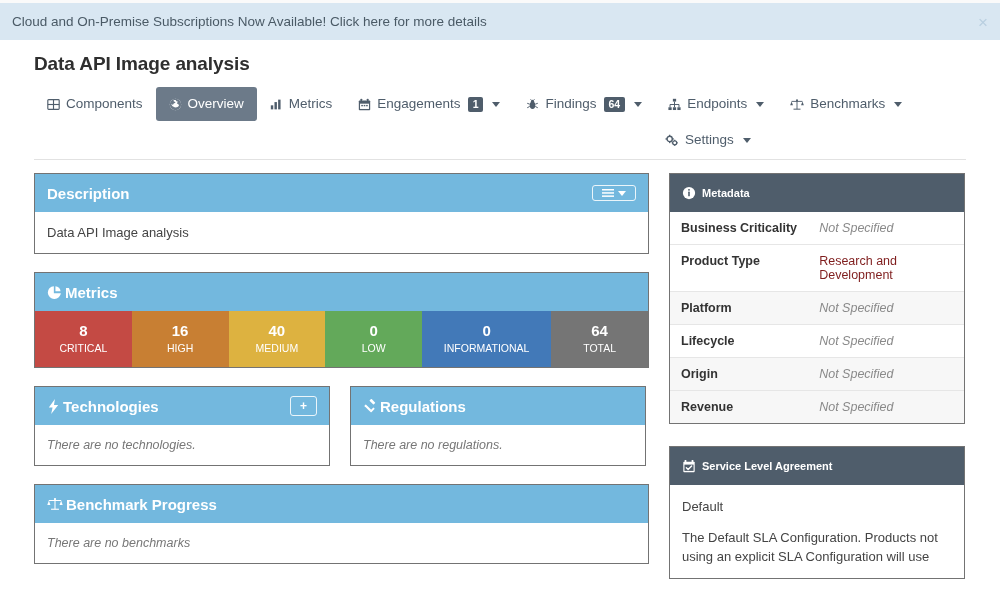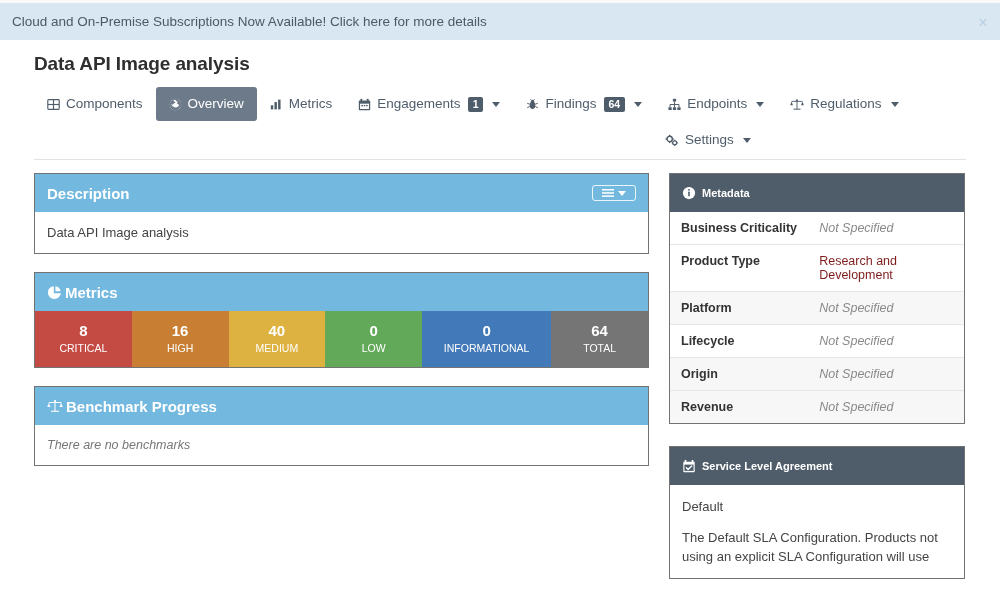--- a/index.html
+++ b/index.html
@@ -287,21 +287,21 @@
       <span class="ic">
         <svg width="14" height="13" viewBox="0 0 18 16">
             <line x1="9" y1="2.5" x2="9" y2="14" stroke="#4f5d6b" stroke-width="1.2"></line>
             <line x1="2" y1="4" x2="16" y2="4" stroke="#4f5d6b" stroke-width="1.2"></line>
             <circle cx="9" cy="2.4" r="1.3" fill="#4f5d6b"></circle>
             <line x1="4.5" y1="14" x2="13.5" y2="14" stroke="#4f5d6b" stroke-width="1.3"></line>
             <path d="M2 4L0.2 9h3.6z" fill="#4f5d6b"></path>
             <path d="M16 4l-1.8 5h3.6z" fill="#4f5d6b"></path>
           </svg>
       </span>
-      <span>Regulations</span>
+      <span>Benchmarks</span>
       <span class="caret"></span>
     </div>
 
     <div style="width:100%; height:0;"></div>
 
     <div class="tab" style="margin-left:618px;">
       <span class="ic">
         <svg width="14" height="13" viewBox="0 0 18 16">
             <circle cx="6" cy="6" r="3.4" fill="none" stroke="#4f5d6b" stroke-width="1.8"></circle>
             <circle cx="12.5" cy="11" r="2.6" fill="none" stroke="#4f5d6b" stroke-width="1.6"></circle>
@@ -386,21 +386,52 @@
           <div class="sev" style="background:#757575">
             <div class="sev-count">64</div>
             <div class="sev-label">TOTAL</div>
           </div>
 
         </div>
       </div>
 
       <div class="small-row">
 
-
+        <div class="panel">
+          <div class="panel-head">
+            <div class="panel-head-left">
+              <span class="ic">
+                <svg width="13" height="15" viewBox="0 0 12 16">
+                    <path d="M7.5 0L1 9h4l-1.5 7L11 6.5H6.5L7.5 0z" fill="#fff"></path>
+                  </svg>
+              </span>
+              <span>Technologies</span>
+            </div>
+            <div class="hdr-btn">
+              <span>+</span>
+            </div>
+          </div>
+          <div class="panel-body muted">There are no technologies.</div>
+        </div>
+
+        <div class="panel">
+          <div class="panel-head">
+            <div class="panel-head-left">
+              <span class="ic">
+                <svg width="14" height="14" viewBox="0 0 16 16">
+                    <rect x="7.5" y="1.5" width="6.5" height="3.2" rx="0.6" transform="rotate(45 10.7 3.1)" fill="#fff"></rect>
+                    <rect x="1" y="9" width="9" height="2.4" rx="0.6" transform="rotate(45 5.5 10.2)" fill="#fff"></rect>
+                    <rect x="9.5" y="9.5" width="2.2" height="6" rx="0.5" transform="rotate(45 10.6 12.5)" fill="#fff"></rect>
+                  </svg>
+              </span>
+              <span>Regulations</span>
+            </div>
+          </div>
+          <div class="panel-body muted">There are no regulations.</div>
+        </div>
 
       </div>
 
       <div class="panel">
         <div class="panel-head">
           <div class="panel-head-left">
             <span class="ic">
               <svg width="16" height="14" viewBox="0 0 18 16">
                   <line x1="9" y1="2.5" x2="9" y2="14" stroke="#fff" stroke-width="1.2"></line>
                   <line x1="2" y1="4" x2="16" y2="4" stroke="#fff" stroke-width="1.2"></line>

